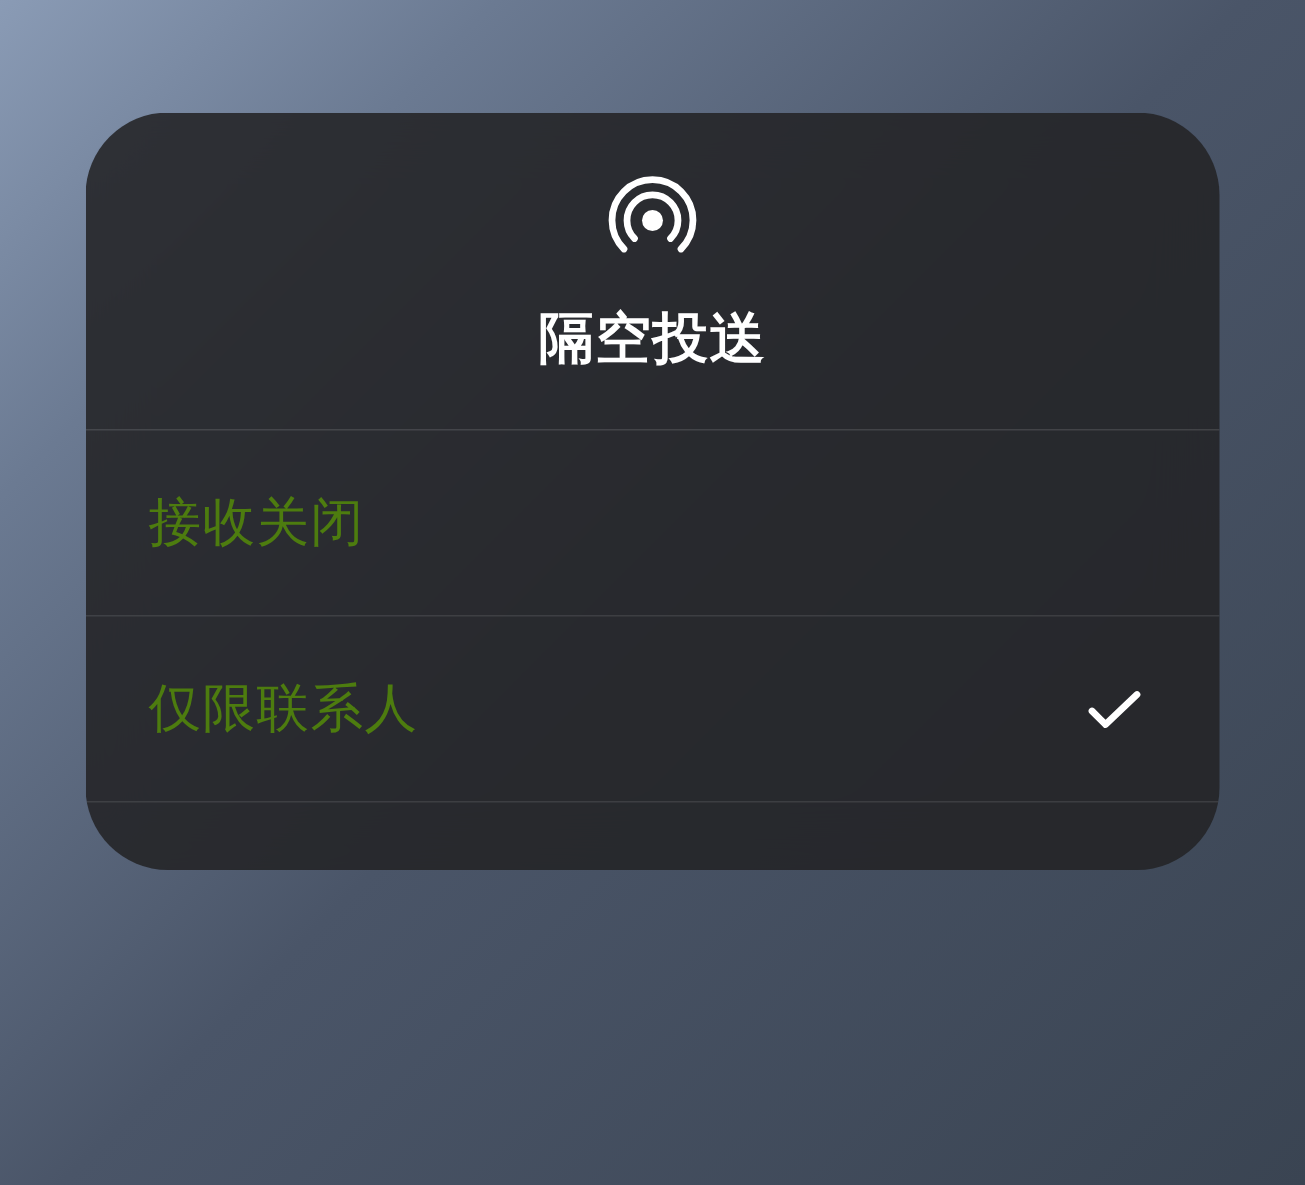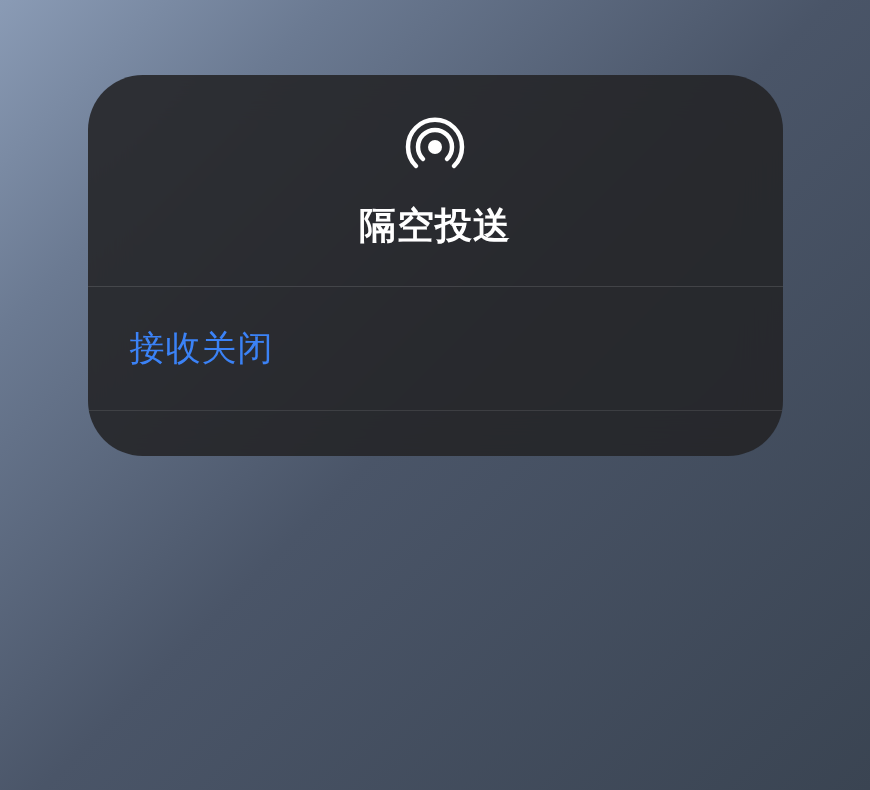--- a/index.html
+++ b/index.html
@@ -14,21 +14,21 @@
       background: linear-gradient(135deg, #8a9bb5 0%, #6b7a92 20%, #4a5568 50%, #3a4452 100%);
       font-family: -apple-system, BlinkMacSystemFont, "PingFang SC", "Helvetica Neue", sans-serif;
       display: flex;
       justify-content: center;
       align-items: flex-start;
       padding-top: 75px;
       overflow: hidden;
     }
     
     .panel {
-      width: 695px;
+      width: 756px;
       background: rgba(35, 35, 38, 0.88);
       border-radius: 55px;
       overflow: hidden;
       backdrop-filter: blur(20px);
     }
     
     .header {
       padding: 40px 0 35px 0;
       display: flex;
       flex-direction: column;
@@ -64,21 +64,21 @@
       padding: 38px 42px;
       border-bottom: 1px solid rgba(255, 255, 255, 0.1);
       cursor: pointer;
     }
     
     .option:last-of-type {
       border-bottom: 1px solid rgba(255, 255, 255, 0.1);
     }
     
     .option-label {
-      color: #3b82f6;
+      color: #4d7c0f;
       font-size: 35px;
       font-weight: 400;
       letter-spacing: 1px;
     }
     
     .checkmark {
       width: 36px;
       height: 36px;
       display: flex;
       align-items: center;
@@ -116,16 +116,24 @@
 
   <div class="option">
     <span class="option-label">接收关闭</span>
     <span class="checkmark hidden">
       <svg viewBox="0 0 36 28">
           <path d="M 3 15 L 12 24 L 33 4" stroke="#ffffff" stroke-width="4.5" fill="none" stroke-linecap="round" stroke-linejoin="round"></path>
         </svg>
     </span>
   </div>
 
+  <div class="option">
+    <span class="option-label">仅限联系人</span>
+    <span class="checkmark">
+      <svg viewBox="0 0 36 28">
+          <path d="M 3 15 L 12 24 L 33 4" stroke="#ffffff" stroke-width="4.5" fill="none" stroke-linecap="round" stroke-linejoin="round"></path>
+        </svg>
+    </span>
+  </div>
 
 
   <div class="bottom-spacer"></div>
 </div>
 
 </body></html>

